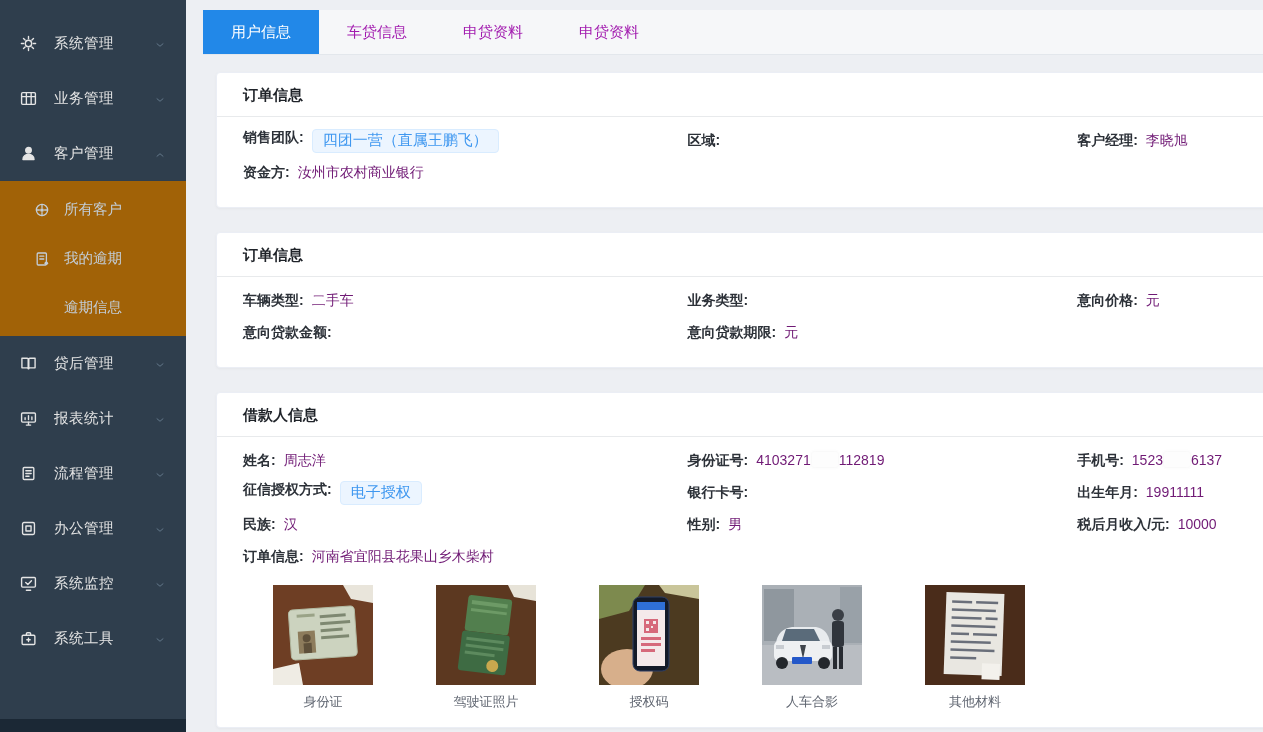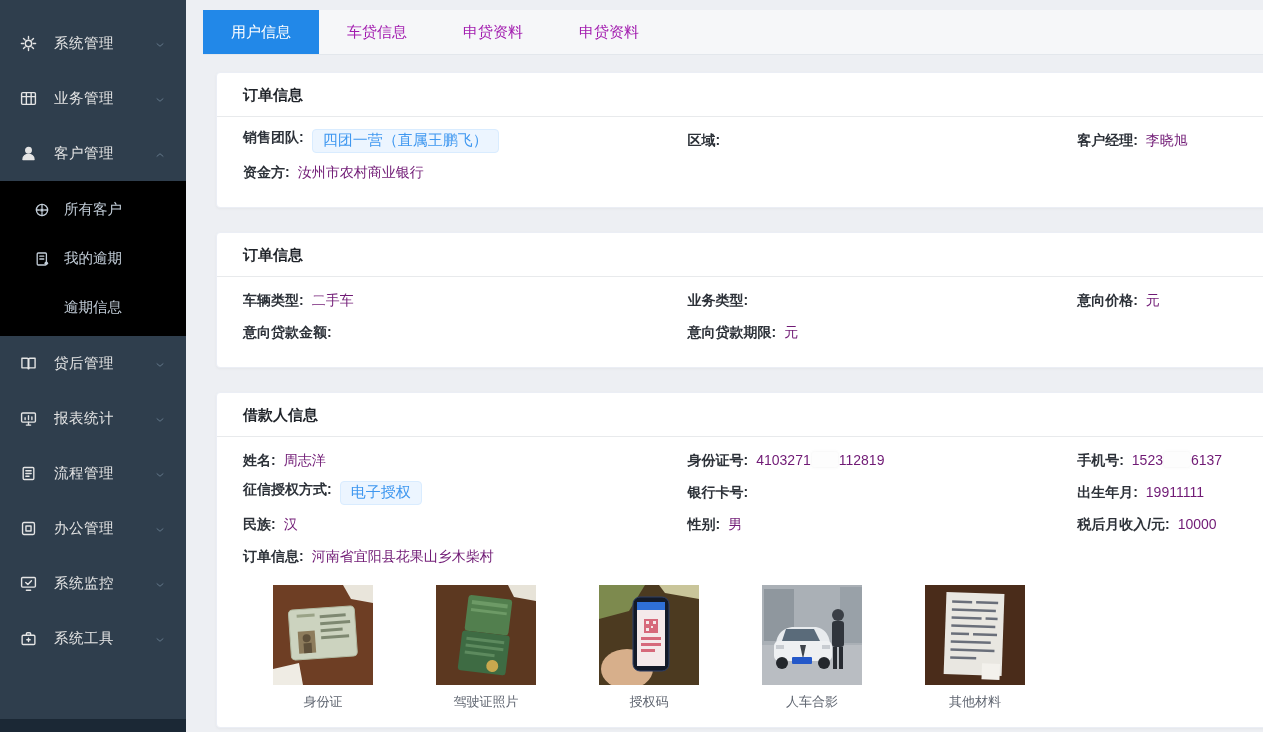--- a/index.html
+++ b/index.html
@@ -15,21 +15,21 @@
     background:#2f3e4d; z-index:5; display:flex; flex-direction:column;
     padding-top:16px;
   }
   .side-item {
     height:55px; display:flex; align-items:center; padding:0 20px;
     color:#e5e5e5; cursor:pointer; flex:none;
   }
   .side-item .icn { width:17px; height:17px; display:inline-flex; flex:none; }
   .side-item .lbl { margin-left:17px; font-size:14.5px; letter-spacing:.5px; }
   .side-item .chev { margin-left:auto; width:12px; height:12px; color:#64788b; }
-  .submenu { background:#000000; padding:4px 0; flex:none; }
+  .submenu { background:#a16207; padding:4px 0; flex:none; }
   .sub-item {
     height:49px; display:flex; align-items:center; padding:0 20px 0 34px;
     color:#c3ced9; cursor:pointer; font-size:14.5px;
   }
   .sub-item .icn { width:16px; height:16px; display:inline-flex; flex:none; }
   .sub-item .lbl { margin-left:14px; }
   .sidebar-footer { margin-top:auto; height:13px; background:#1b2835; }
 
   
   .main { position:absolute; left:186px; top:0; right:0; height:732px; }

